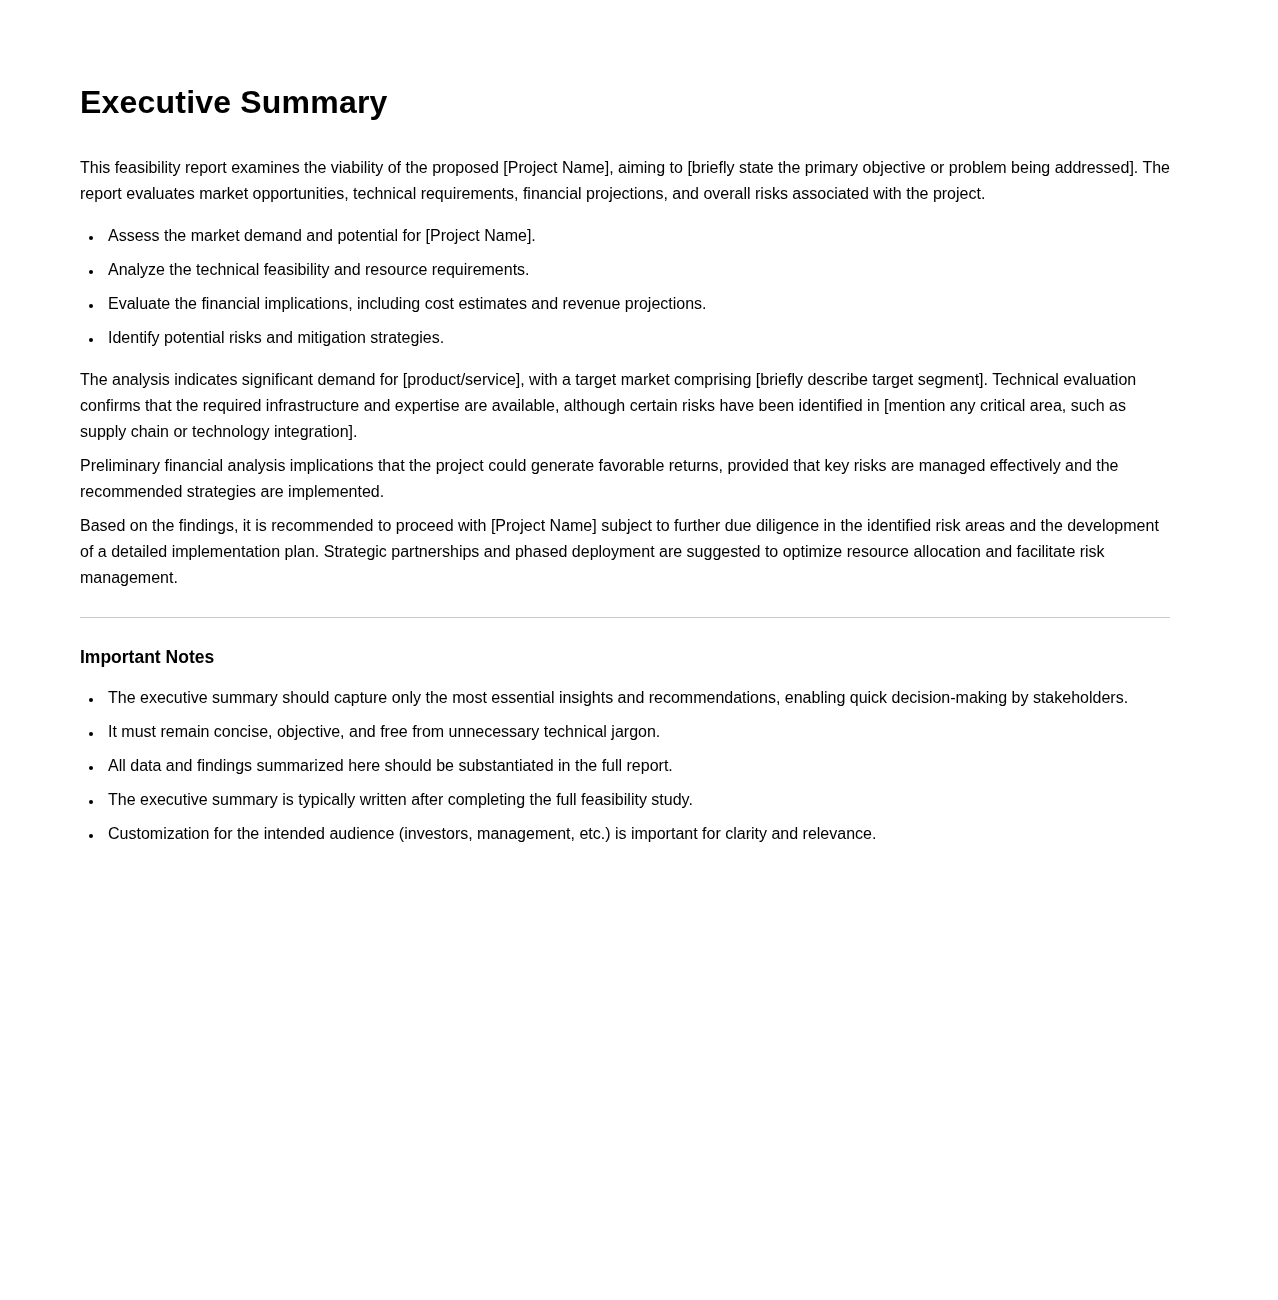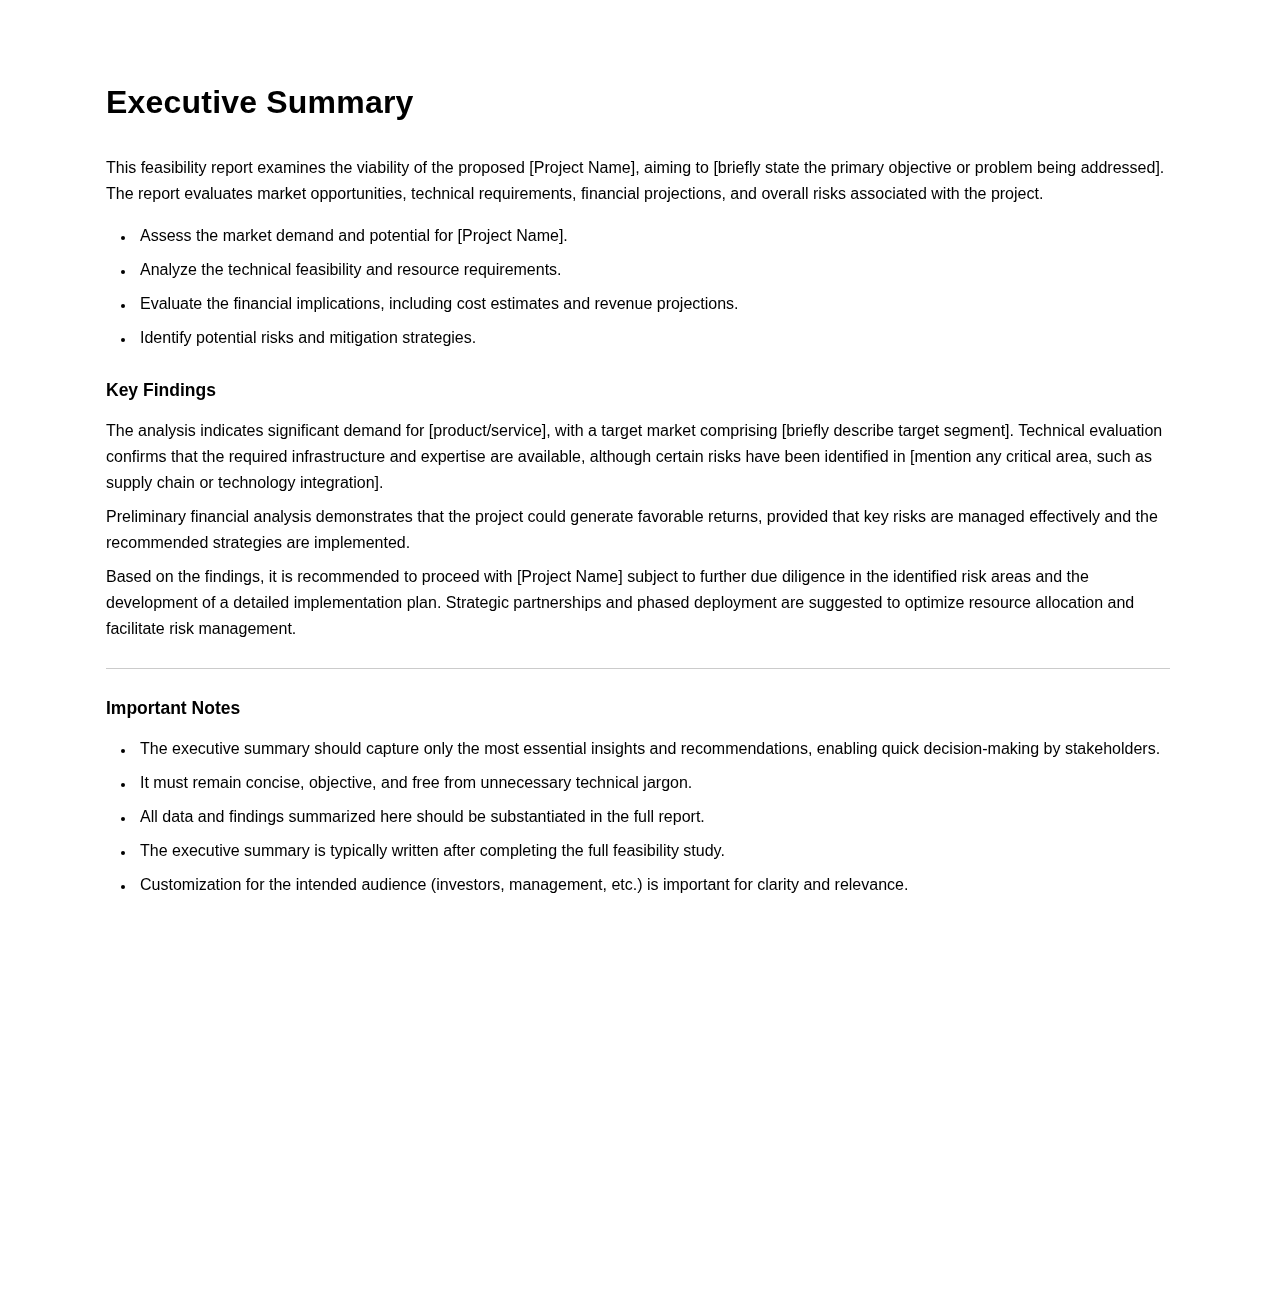--- a/index.html
+++ b/index.html
@@ -9,21 +9,21 @@
     background: #ffffff;
   }
   body {
     width: 1278px;
     height: 1300px;
     font-family: "Liberation Sans", "DejaVu Sans", sans-serif;
     color: #000000;
     overflow: hidden;
   }
   .doc {
-    padding: 82px 108px 0 106px;
+    padding: 82px 108px 0 80px;
     width: 1278px;
   }
   h1.doc-title {
     margin: 0 0 33px 0;
     font-size: 32px;
     line-height: 1.25;
     font-weight: 700;
     letter-spacing: 0.2px;
   }
   h3.section-heading {
@@ -36,21 +36,21 @@
     margin: 8px 0;
     font-size: 16px;
     line-height: 26px;
   }
   ul.bullet-list {
     margin: 16px 0;
     padding-left: 23px;
     list-style-type: disc;
   }
   ul.bullet-list li {
-    margin: 8px 6px;
+    margin: 8px 0;
     padding-left: 5px;
     font-size: 16px;
     line-height: 26px;
   }
   ul.bullet-list li::marker {
     font-size: 12px;
   }
   hr.divider {
     border: none;
     border-top: 1px solid #cbcbcb;
@@ -67,23 +67,22 @@
 
   <p class="body-text">This feasibility report examines the viability of the proposed [Project Name], aiming to [briefly state the primary objective or problem being addressed]. The report evaluates market opportunities, technical requirements, financial projections, and overall risks associated with the project.</p>
 
   <ul class="bullet-list">
     <li>Assess the market demand and potential for [Project Name].</li>
     <li>Analyze the technical feasibility and resource requirements.</li>
     <li>Evaluate the financial implications, including cost estimates and revenue projections.</li>
     <li>Identify potential risks and mitigation strategies.</li>
   </ul>
 
-  <h3 class="section-heading">Key Findings</h3>
   <p class="body-text">The analysis indicates significant demand for [product/service], with a target market comprising [briefly describe target segment]. Technical evaluation confirms that the required infrastructure and expertise are available, although certain risks have been identified in [mention any critical area, such as supply chain or technology integration].</p>
-  <p class="body-text">Preliminary financial analysis demonstrates that the project could generate favorable returns, provided that key risks are managed effectively and the recommended strategies are implemented.</p>
+  <p class="body-text">Preliminary financial analysis implications that the project could generate favorable returns, provided that key risks are managed effectively and the recommended strategies are implemented.</p>
 
   <p class="body-text">Based on the findings, it is recommended to proceed with [Project Name] subject to further due diligence in the identified risk areas and the development of a detailed implementation plan. Strategic partnerships and phased deployment are suggested to optimize resource allocation and facilitate risk management.</p>
 
   <hr class="divider">
 
   <h3 class="section-heading">Important Notes</h3>
   <ul class="bullet-list">
     <li>The executive summary should capture only the most essential insights and recommendations, enabling quick decision-making by stakeholders.</li>
     <li>It must remain concise, objective, and free from unnecessary technical jargon.</li>
     <li>All data and findings summarized here should be substantiated in the full report.</li>

